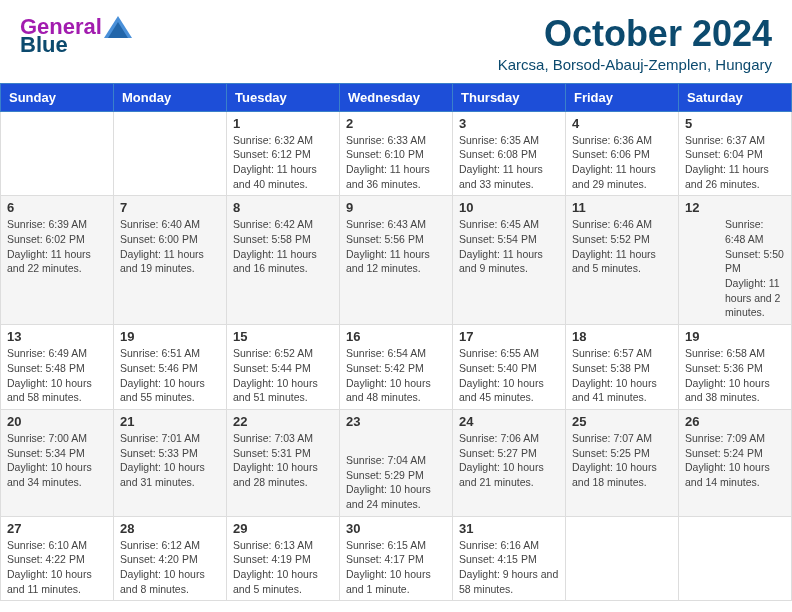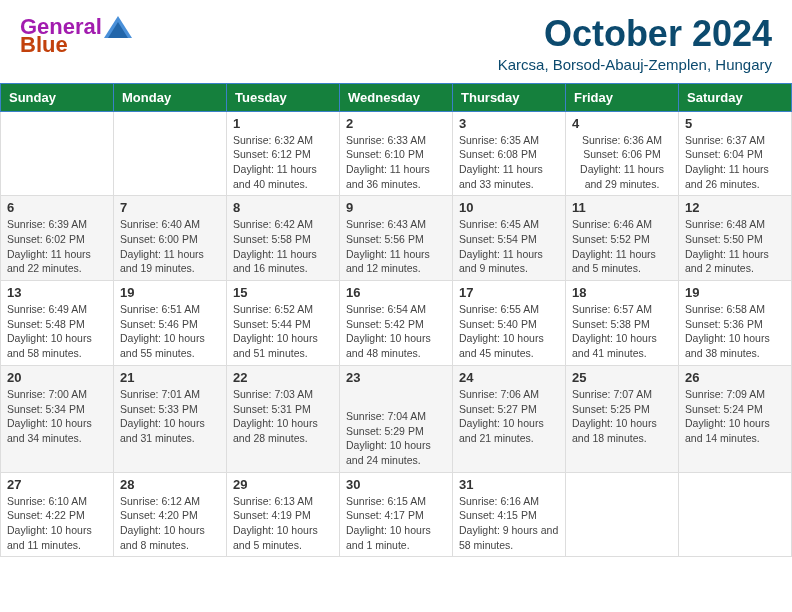--- a/index.html
+++ b/index.html
@@ -25,21 +25,21 @@
       align-items: center;
     }
     .logo-general {
       font-size: 22px;
       font-weight: bold;
       color: #a21caf;
     }
     .logo-blue {
       font-size: 22px;
       font-weight: bold;
-      color: #c2410c;
+      color: #0c4a6e;
     }
     .logo-icon {
       width: 28px;
       height: 22px;
       margin-left: 2px;
     }
     .title-area {
       text-align: right;
     }
     .month-title {
@@ -52,21 +52,21 @@
       font-size: 15px;
       color: #0c4a6e;
       margin-top: 2px;
     }
     .calendar {
       width: 100%;
       border-collapse: collapse;
       margin: 0;
     }
     .calendar th {
-      background: #15803d;
+      background: #1d4ed8;
       color: #fff;
       font-size: 13px;
       font-weight: bold;
       padding: 6px 8px;
       text-align: left;
       border: 1px solid #3a80c9;
     }
     .calendar td {
       vertical-align: top;
       width: 113px;
@@ -143,21 +143,21 @@
 Daylight: 11 hours and 36 minutes.</div>
         </td>
         <td>
           <span class="day-number">3</span>
           <div class="day-info" style="white-space: pre-line;">Sunrise: 6:35 AM
 Sunset: 6:08 PM
 Daylight: 11 hours and 33 minutes.</div>
         </td>
         <td>
           <span class="day-number">4</span>
-          <div class="day-info" style="white-space: pre-line; text-align: center;">Sunrise: 6:36 AM
+          <div class="day-info" style="white-space: pre-line;">Sunrise: 6:36 AM
 Sunset: 6:06 PM
 Daylight: 11 hours and 29 minutes.</div>
         </td>
         <td>
           <span class="day-number">5</span>
           <div class="day-info" style="white-space: pre-line;">Sunrise: 6:37 AM
 Sunset: 6:04 PM
 Daylight: 11 hours and 26 minutes.</div>
         </td>
       </tr>
@@ -193,21 +193,21 @@
 Daylight: 11 hours and 9 minutes.</div>
         </td>
         <td>
           <span class="day-number">11</span>
           <div class="day-info" style="white-space: pre-line;">Sunrise: 6:46 AM
 Sunset: 5:52 PM
 Daylight: 11 hours and 5 minutes.</div>
         </td>
         <td>
           <span class="day-number">12</span>
-          <div class="day-info" style="white-space: pre-line;">Sunrise: 6:48 AM
+          <div class="day-info" style="white-space: pre-line; margin-left: 40px;">Sunrise: 6:48 AM
 Sunset: 5:50 PM
 Daylight: 11 hours and 2 minutes.</div>
         </td>
       </tr>
       <tr>
         <td>
           <span class="day-number">13</span>
           <div class="day-info" style="white-space: pre-line;">Sunrise: 6:49 AM
 Sunset: 5:48 PM
 Daylight: 10 hours and 58 minutes.</div>

